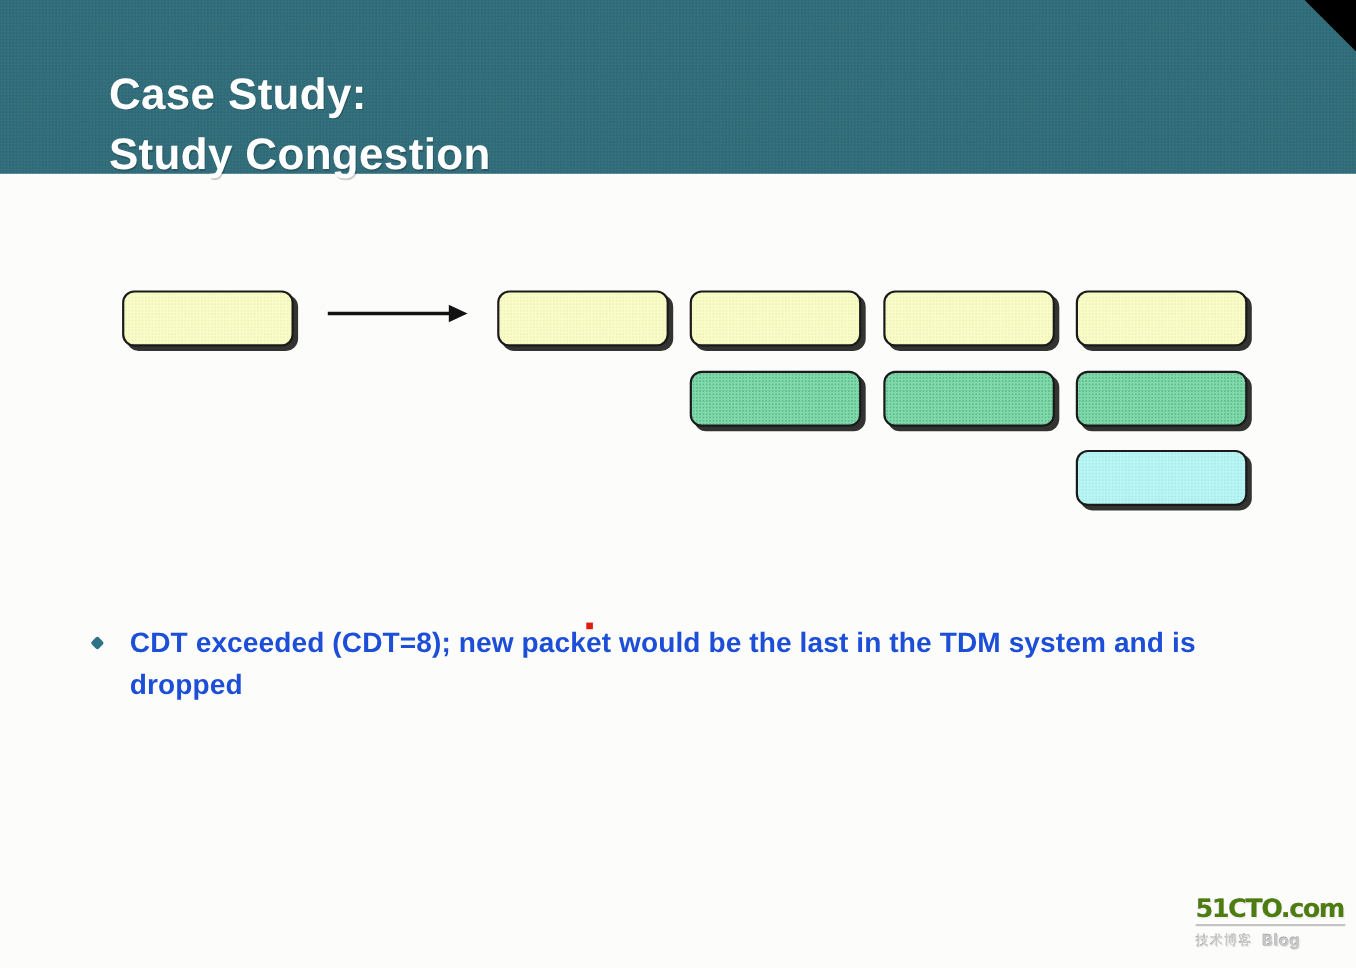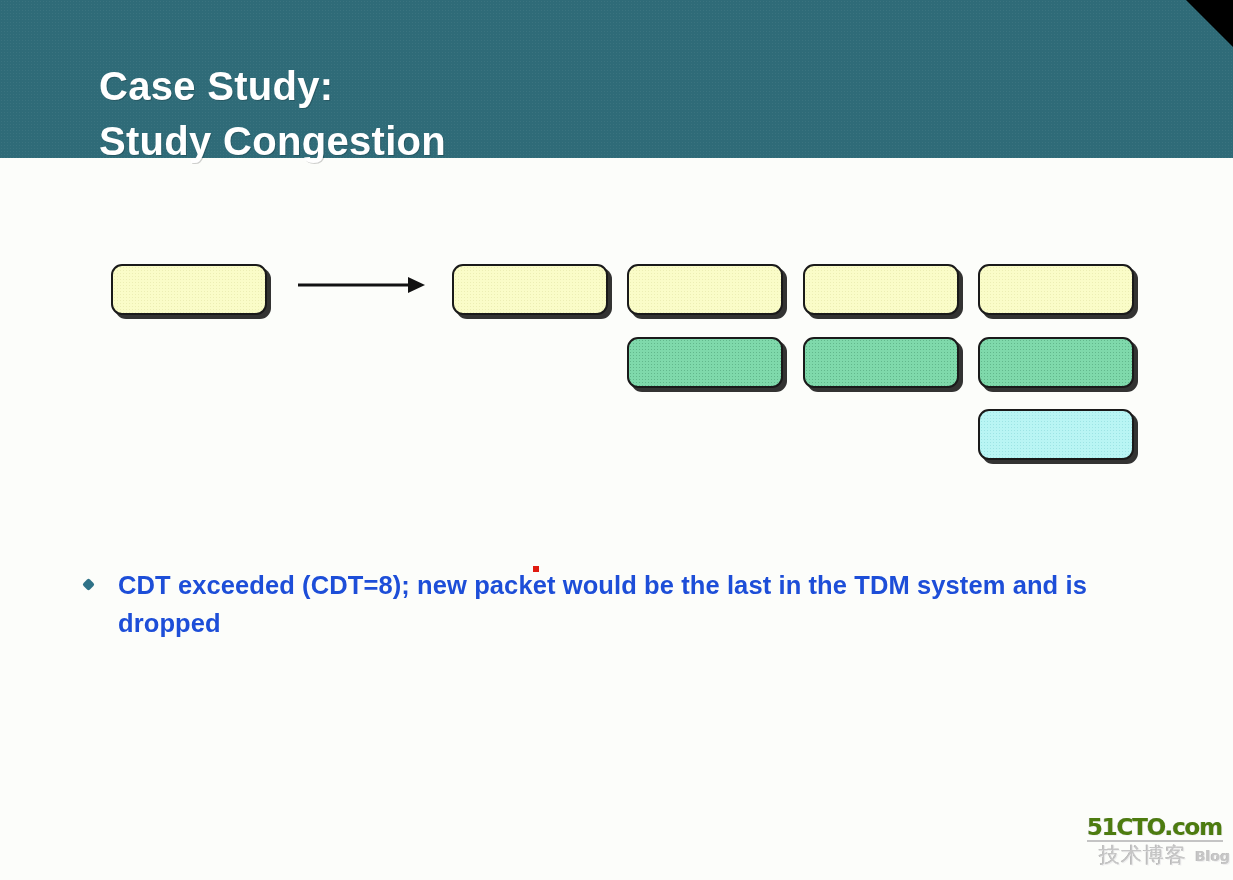--- a/index.html
+++ b/index.html
@@ -147,26 +147,25 @@
     margin: 1px 0 2px 0;
   }
   #wm-bottom {
     display: flex;
     align-items: flex-end;
     gap: 8px;
     white-space: nowrap;
   }
   #wm-cn {
     font-family: "DejaVu Sans", sans-serif;
-    font-size: 21px;
+    font-size: 12px;
     color: #c6c6c6;
     text-shadow: 1px 1px 0 #efefef, -0.5px -0.5px 0 #ababab;
     letter-spacing: 1px;
     line-height: 22px;
-    margin-left: 12px;
   }
   #wm-blog {
     font-family: "DejaVu Sans", sans-serif;
     font-size: 14px;
     font-weight: bold;
     color: #c6c6c6;
     text-shadow: 1px 1px 0 #efefef, -0.5px -0.5px 0 #ababab;
     line-height: 18px;
     padding-bottom: 1px;
     text-align: center;

